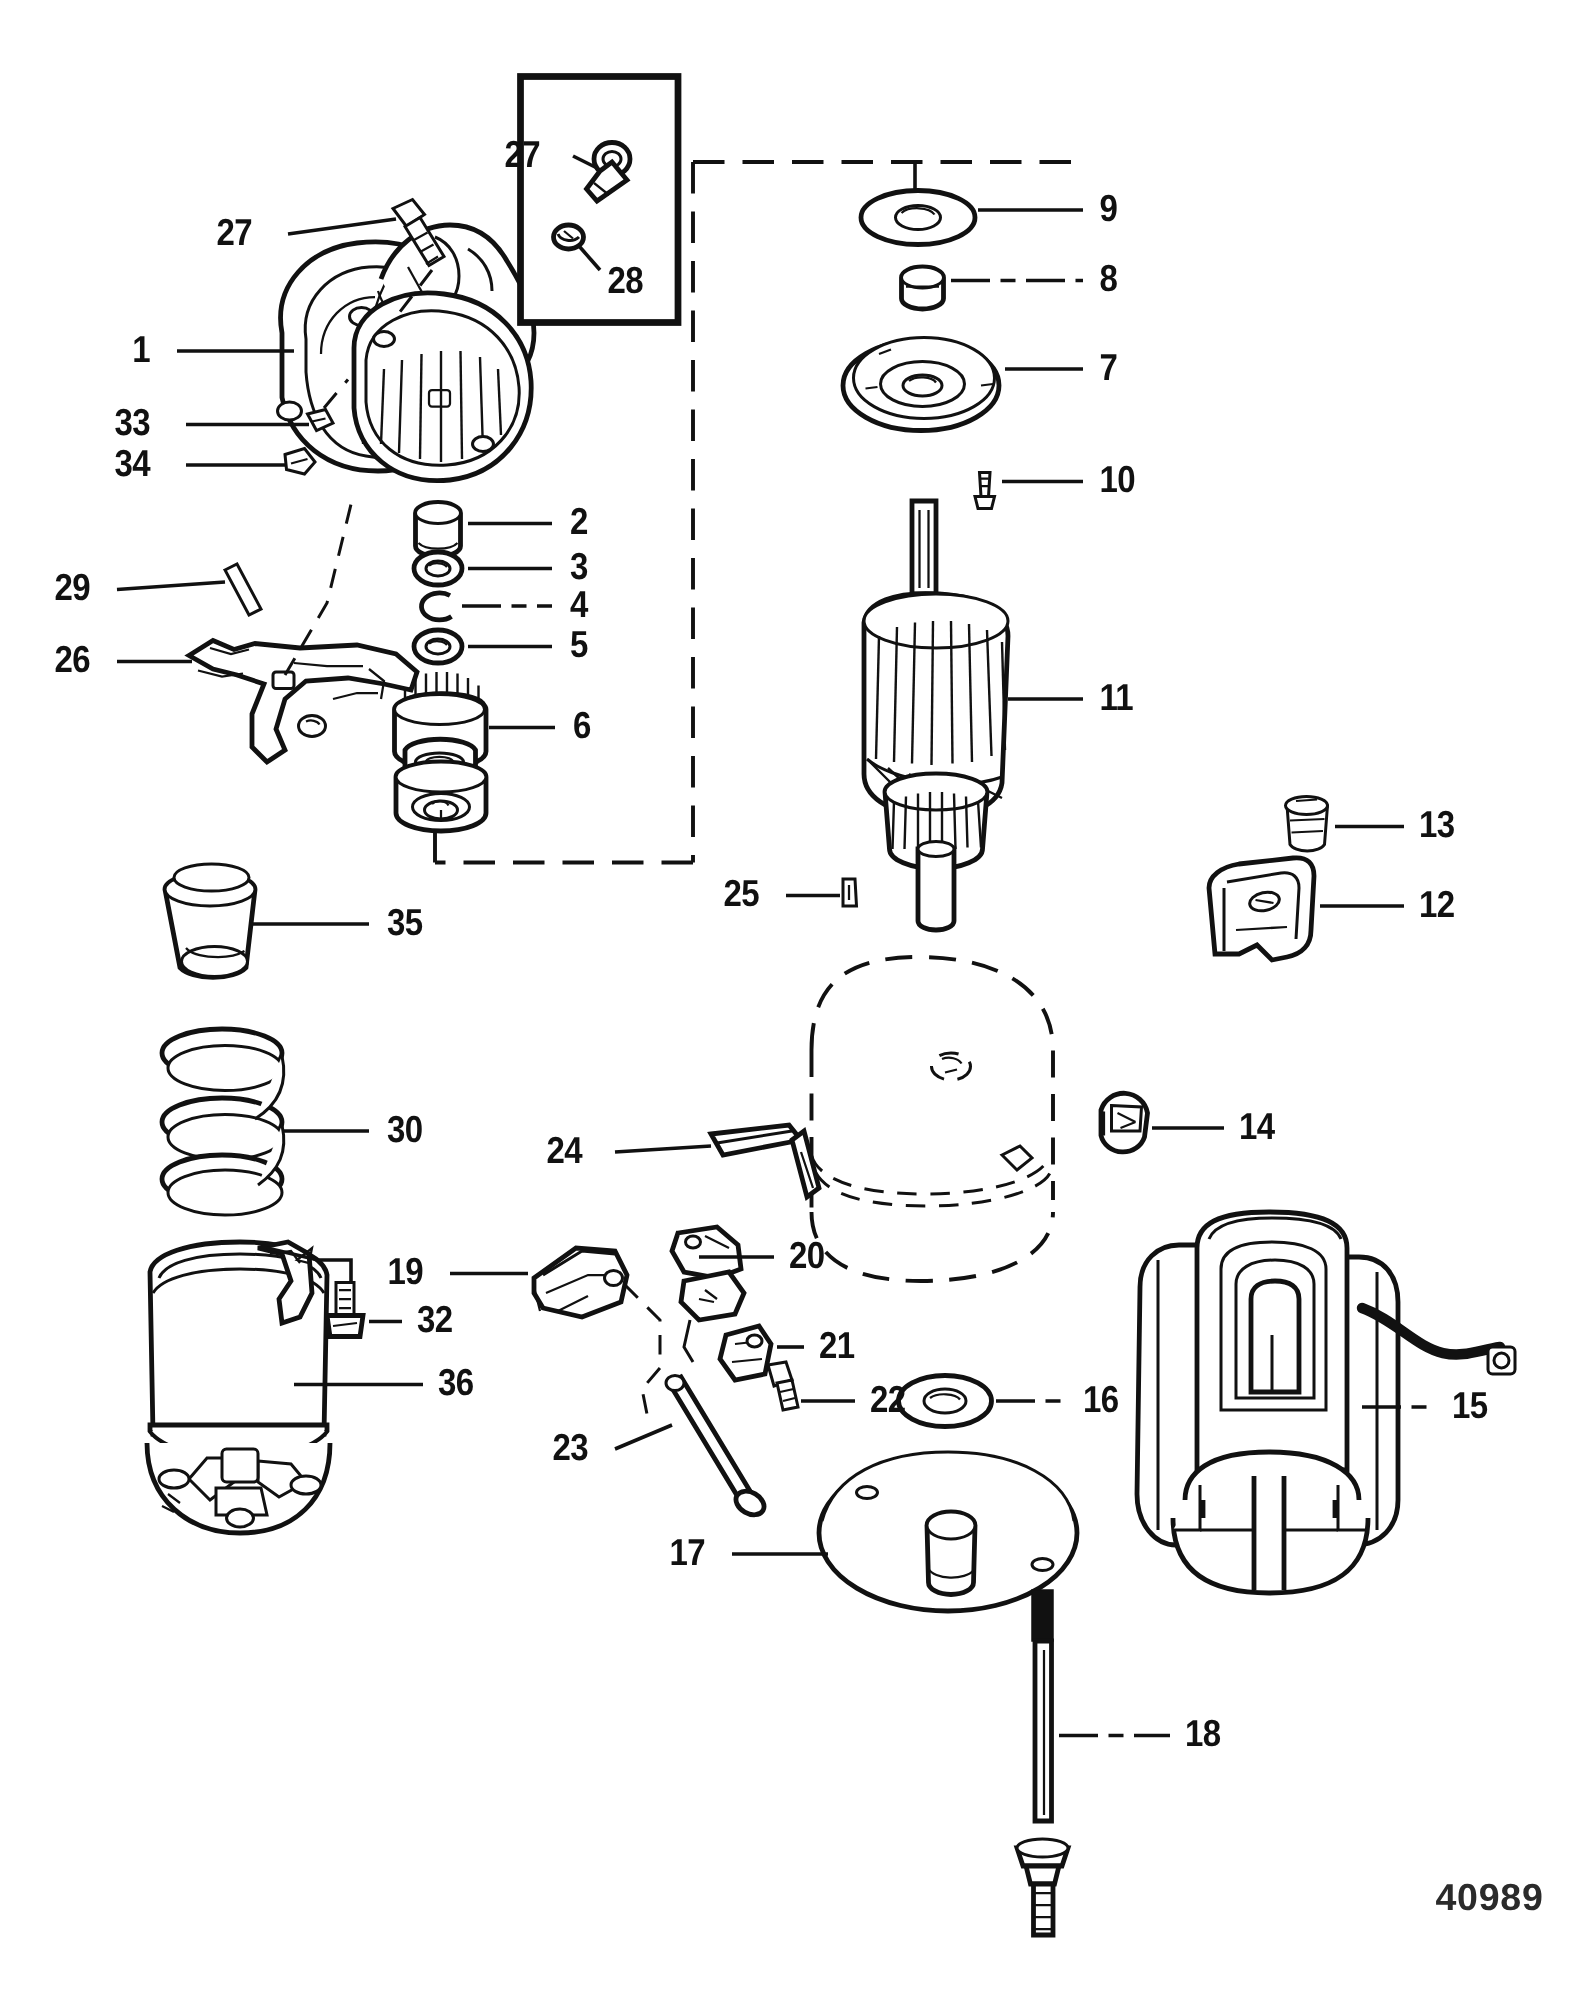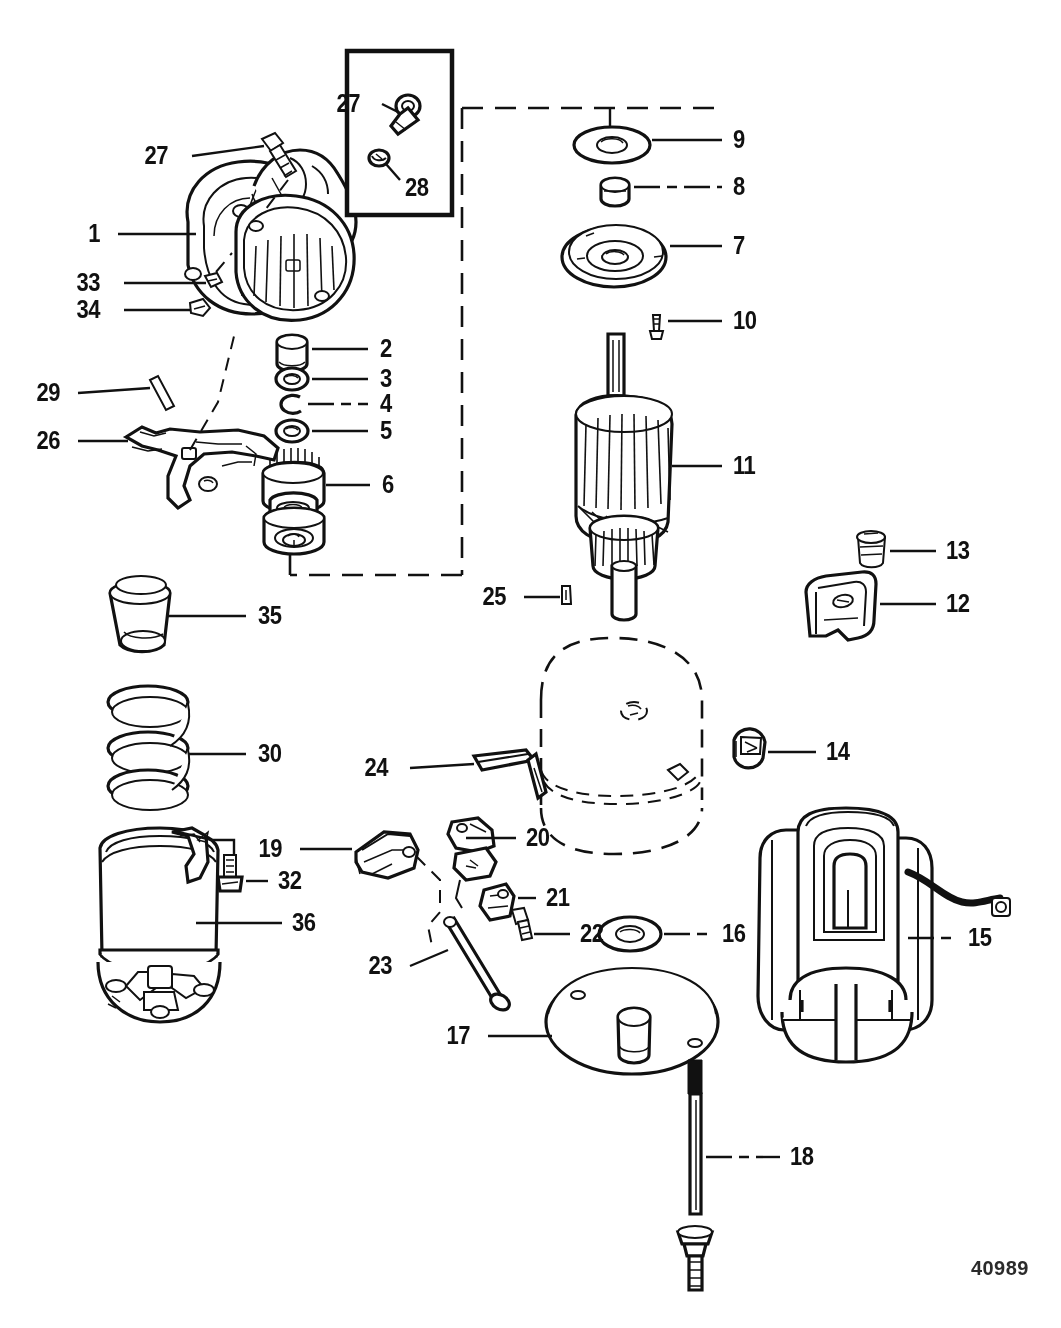--- a/index.html
+++ b/index.html
@@ -21,21 +21,21 @@
     line-height:1;
     white-space:nowrap;
     transform:scaleX(0.88);
   }
   .callout-label.lbl-left{transform-origin:100% 50%;}
   .callout-label.lbl-right{transform-origin:0% 50%;}
 
   #drawing-number{
     position:absolute;right:32px;bottom:48px;
     font-family:"Liberation Sans",sans-serif;
-    font-weight:700;font-size:20px;color:#2b2b2b;letter-spacing:0.5px;
+    font-weight:700;font-size:25px;color:#2b2b2b;letter-spacing:0.5px;
   }
 
   
   .ln{stroke:#111;fill:none;stroke-linecap:round;stroke-linejoin:round;}
   .leader{stroke:#111;stroke-width:2.4;fill:none;stroke-linecap:butt;}
   .leader-dashed{stroke:#111;stroke-width:2.4;fill:none;stroke-dasharray:26 7 10 7;}
   .outline{stroke:#111;stroke-width:3.2;fill:#fff;}
   .outline-thin{stroke:#111;stroke-width:2;fill:#fff;}
   .outline-hair{stroke:#111;stroke-width:1.5;fill:none;}
   .solidblk{fill:#111;stroke:#111;stroke-width:1;}

